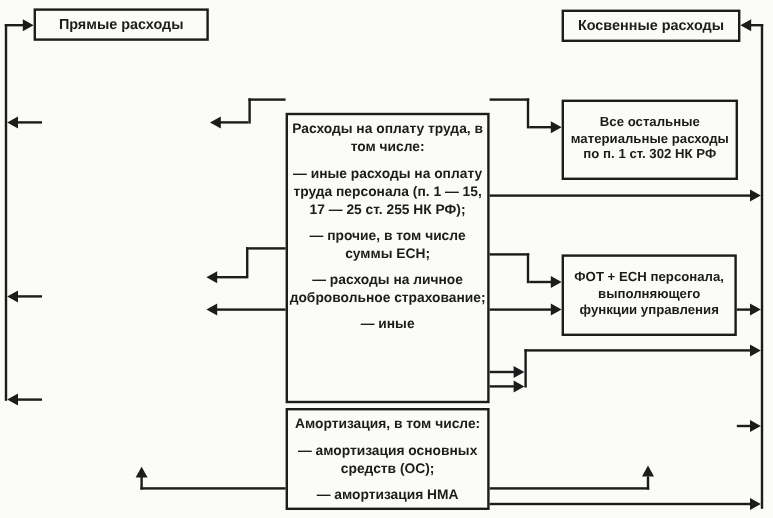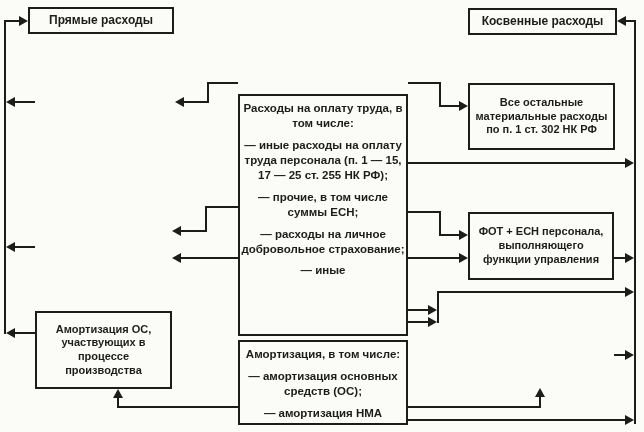--- a/index.html
+++ b/index.html
@@ -27,23 +27,20 @@
   .ar-l{border-width:5px 9px 5px 0;border-right-color:var(--ink);}
   .ar-u{border-width:0 5px 9px 5px;border-bottom-color:var(--ink);}
 </style>
 </head>
 <body>
 
 <div id="canvas">
 
   <div class="box f12" style="left:28px;top:7px;width:146px;height:27px">
     <span>Прямые расходы</span>
-  </div>
-  <div class="box" style="left:35px;top:311px;width:137px;height:78px">
-    <span>Амортизация ОС, участвующих в процессе производства</span>
   </div>
 
   <div class="box list" style="left:238px;top:94px;width:170px;height:242px">
     <p>Расходы на оплату труда, в том числе:</p>
     <p>— иные расходы на оплату труда персонала (п. 1 — 15, 17 — 25 ст. 255 НК РФ);</p>
     <p>— прочие, в том числе суммы ЕСН;</p>
     <p>— расходы на личное добровольное страхование;</p>
     <p>— иные</p>
   </div>
   <div class="box f12" style="left:468px;top:8px;width:149px;height:27px">

